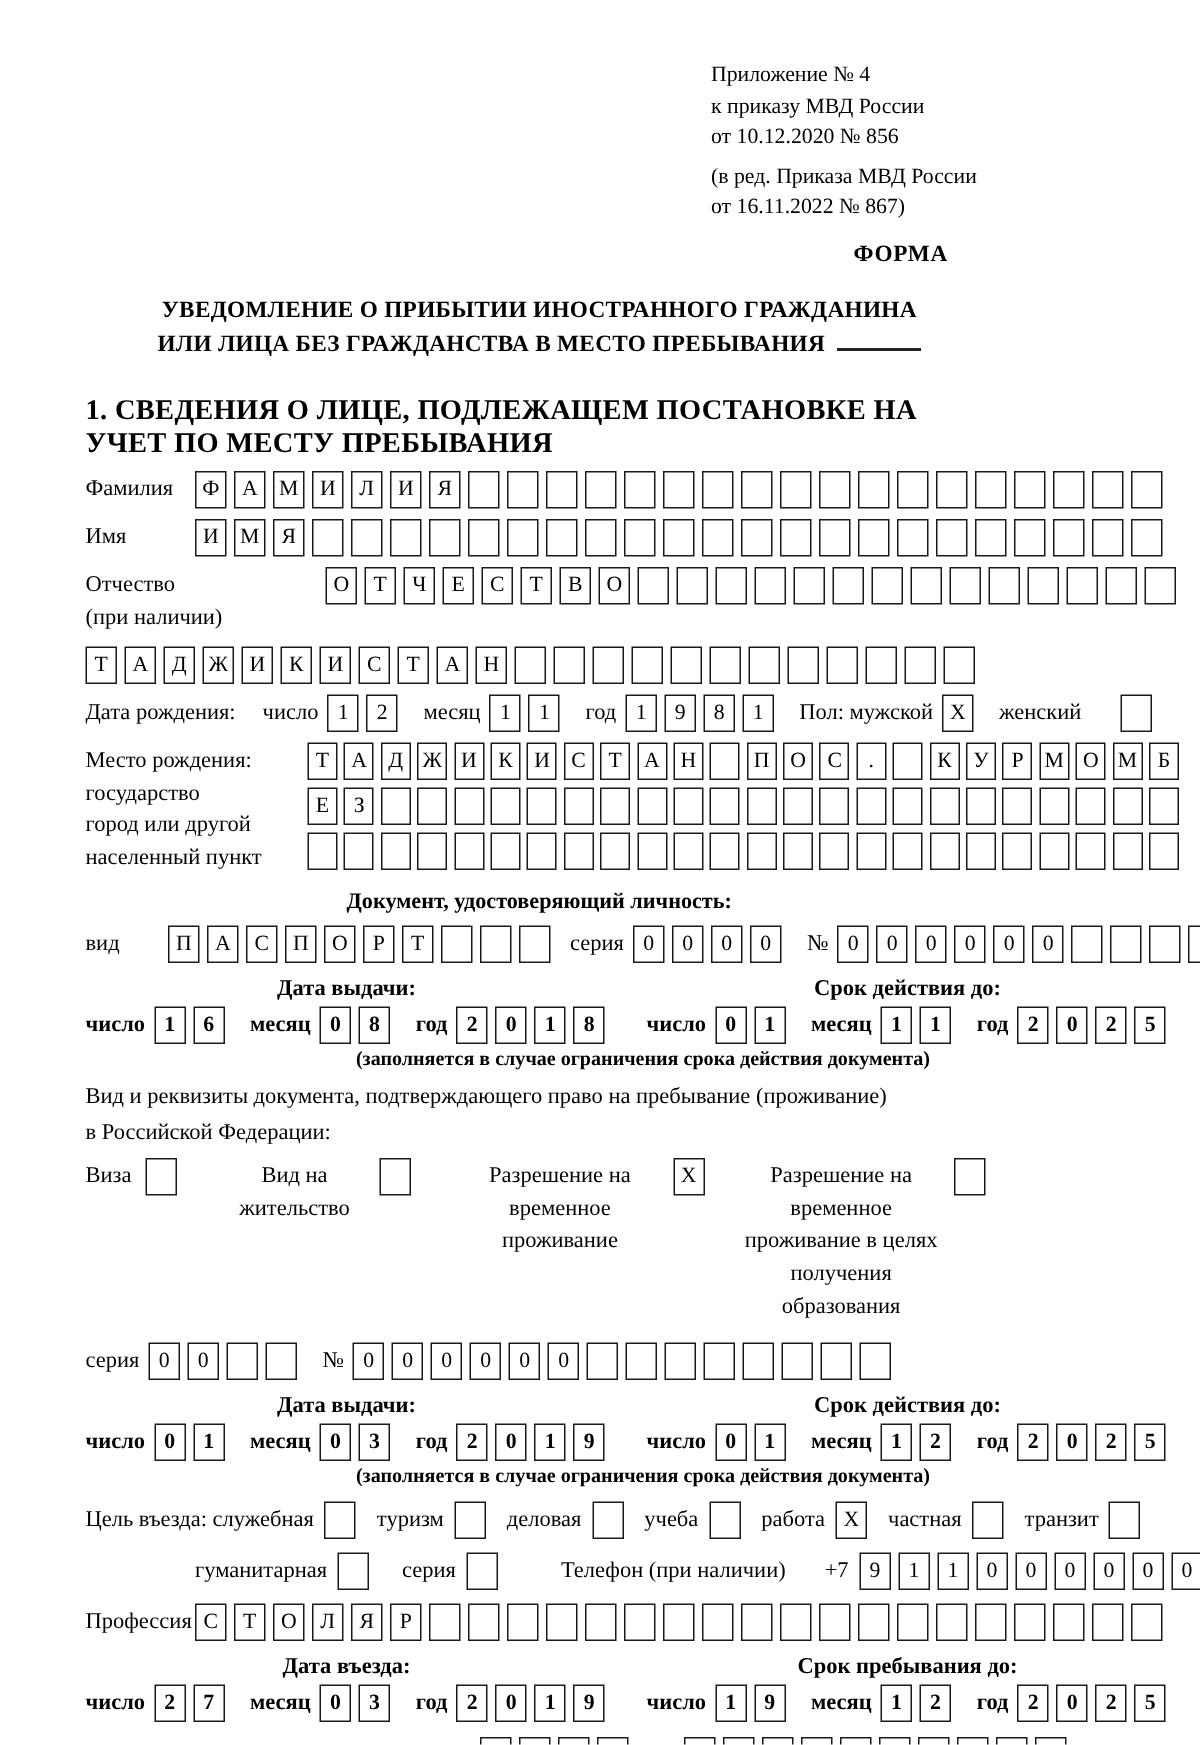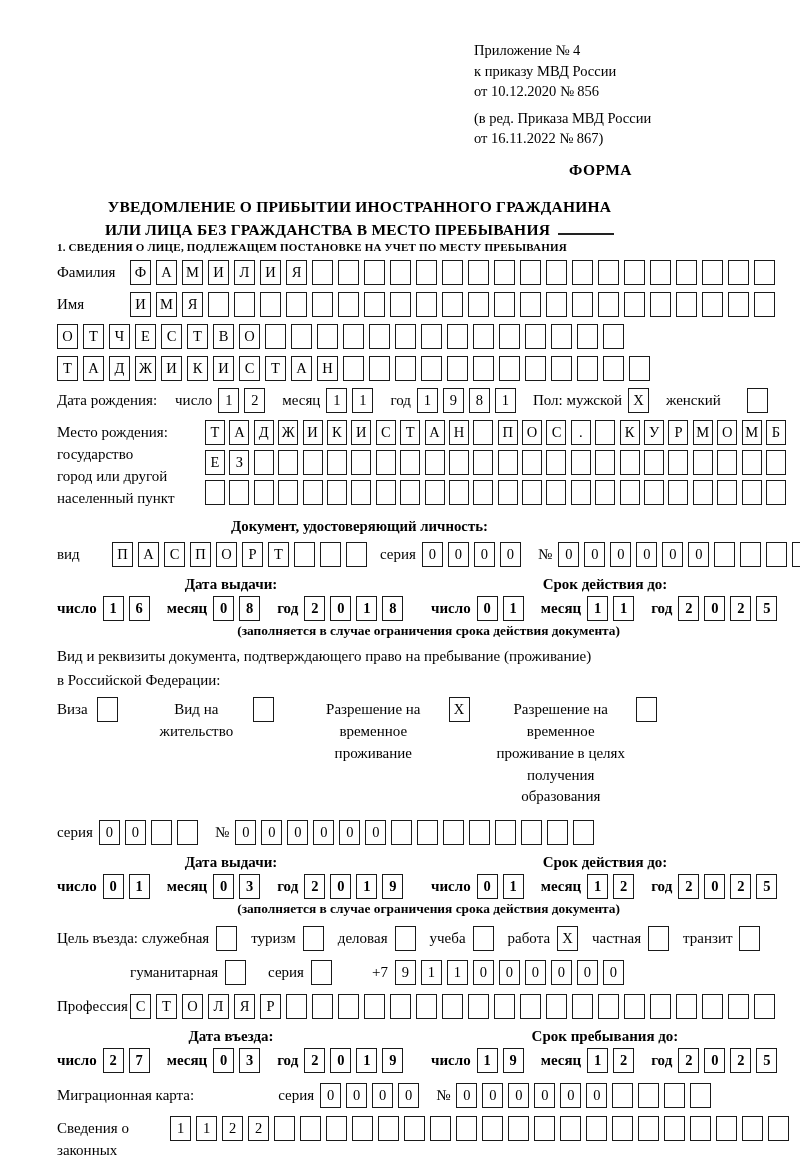--- a/index.html
+++ b/index.html
@@ -13,21 +13,21 @@
 
   
   .hdr { margin-left: auto; width: 188px; line-height: 1.42; font-size: 14.5px; }
   .hdr .part2 { margin-top: 6px; }
   .forma { text-align: right; padding-right: 30px; font-weight: bold; font-size: 15.5px; margin-top: 12px; letter-spacing: .5px; }
 
   
   .title { text-align: center; font-weight: bold; font-size: 15.5px; line-height: 1.5; margin-top: 16px; letter-spacing: .2px; }
   .blank-line { display: inline-block; width: 56px; height: 15px; border-bottom: 2px solid #222; margin-left: 8px; }
 
-  .sec { font-weight: bold; font-size: 11px; letter-spacing: .2px; }
+  .sec { font-weight: bold; font-size: 19px; margin-top: 22px; letter-spacing: .2px; }
 
   
   .row { display: flex; align-items: flex-start; margin-top: 7px; }
   .lbl { flex: none; white-space: pre-line; line-height: 1.45; padding-top: 2px; }
   .w73  { width: 73px; }
   .w160 { width: 160px; }
   .w138 { width: 138px; }
   .w148 { width: 148px; }
   .w113 { width: 113px; }
 
@@ -149,20 +149,22 @@
         <span class="cell"></span>
         <span class="cell"></span>
         <span class="cell"></span>
         <span class="cell"></span>
         <span class="cell"></span>
         <span class="cell"></span>
       </div>
   </div>
 
   <div class="row">
+    <div class="lbl w160">Отчество
+(при наличии)</div>
     <div class="cells">
         <span class="cell">О</span>
         <span class="cell">Т</span>
         <span class="cell">Ч</span>
         <span class="cell">Е</span>
         <span class="cell">С</span>
         <span class="cell">Т</span>
         <span class="cell">В</span>
         <span class="cell">О</span>
         <span class="cell"></span>
@@ -553,20 +555,21 @@
 
   <div class="purpose-row indent73">
     <span class="txt">гуманитарная</span>
     <span class="cells">
         <span class="cell"></span>
       </span>
     <span class="txt gap8">серия</span>
     <span class="cells">
         <span class="cell"></span>
       </span>
+    <span class="txt" style="margin-left:28px;">Телефон (при наличии)</span>
     <span class="txt" style="margin-left:26px;">+7</span>
     <span class="cells">
         <span class="cell">9</span>
         <span class="cell">1</span>
         <span class="cell">1</span>
         <span class="cell">0</span>
         <span class="cell">0</span>
         <span class="cell">0</span>
         <span class="cell">0</span>
         <span class="cell">0</span>

